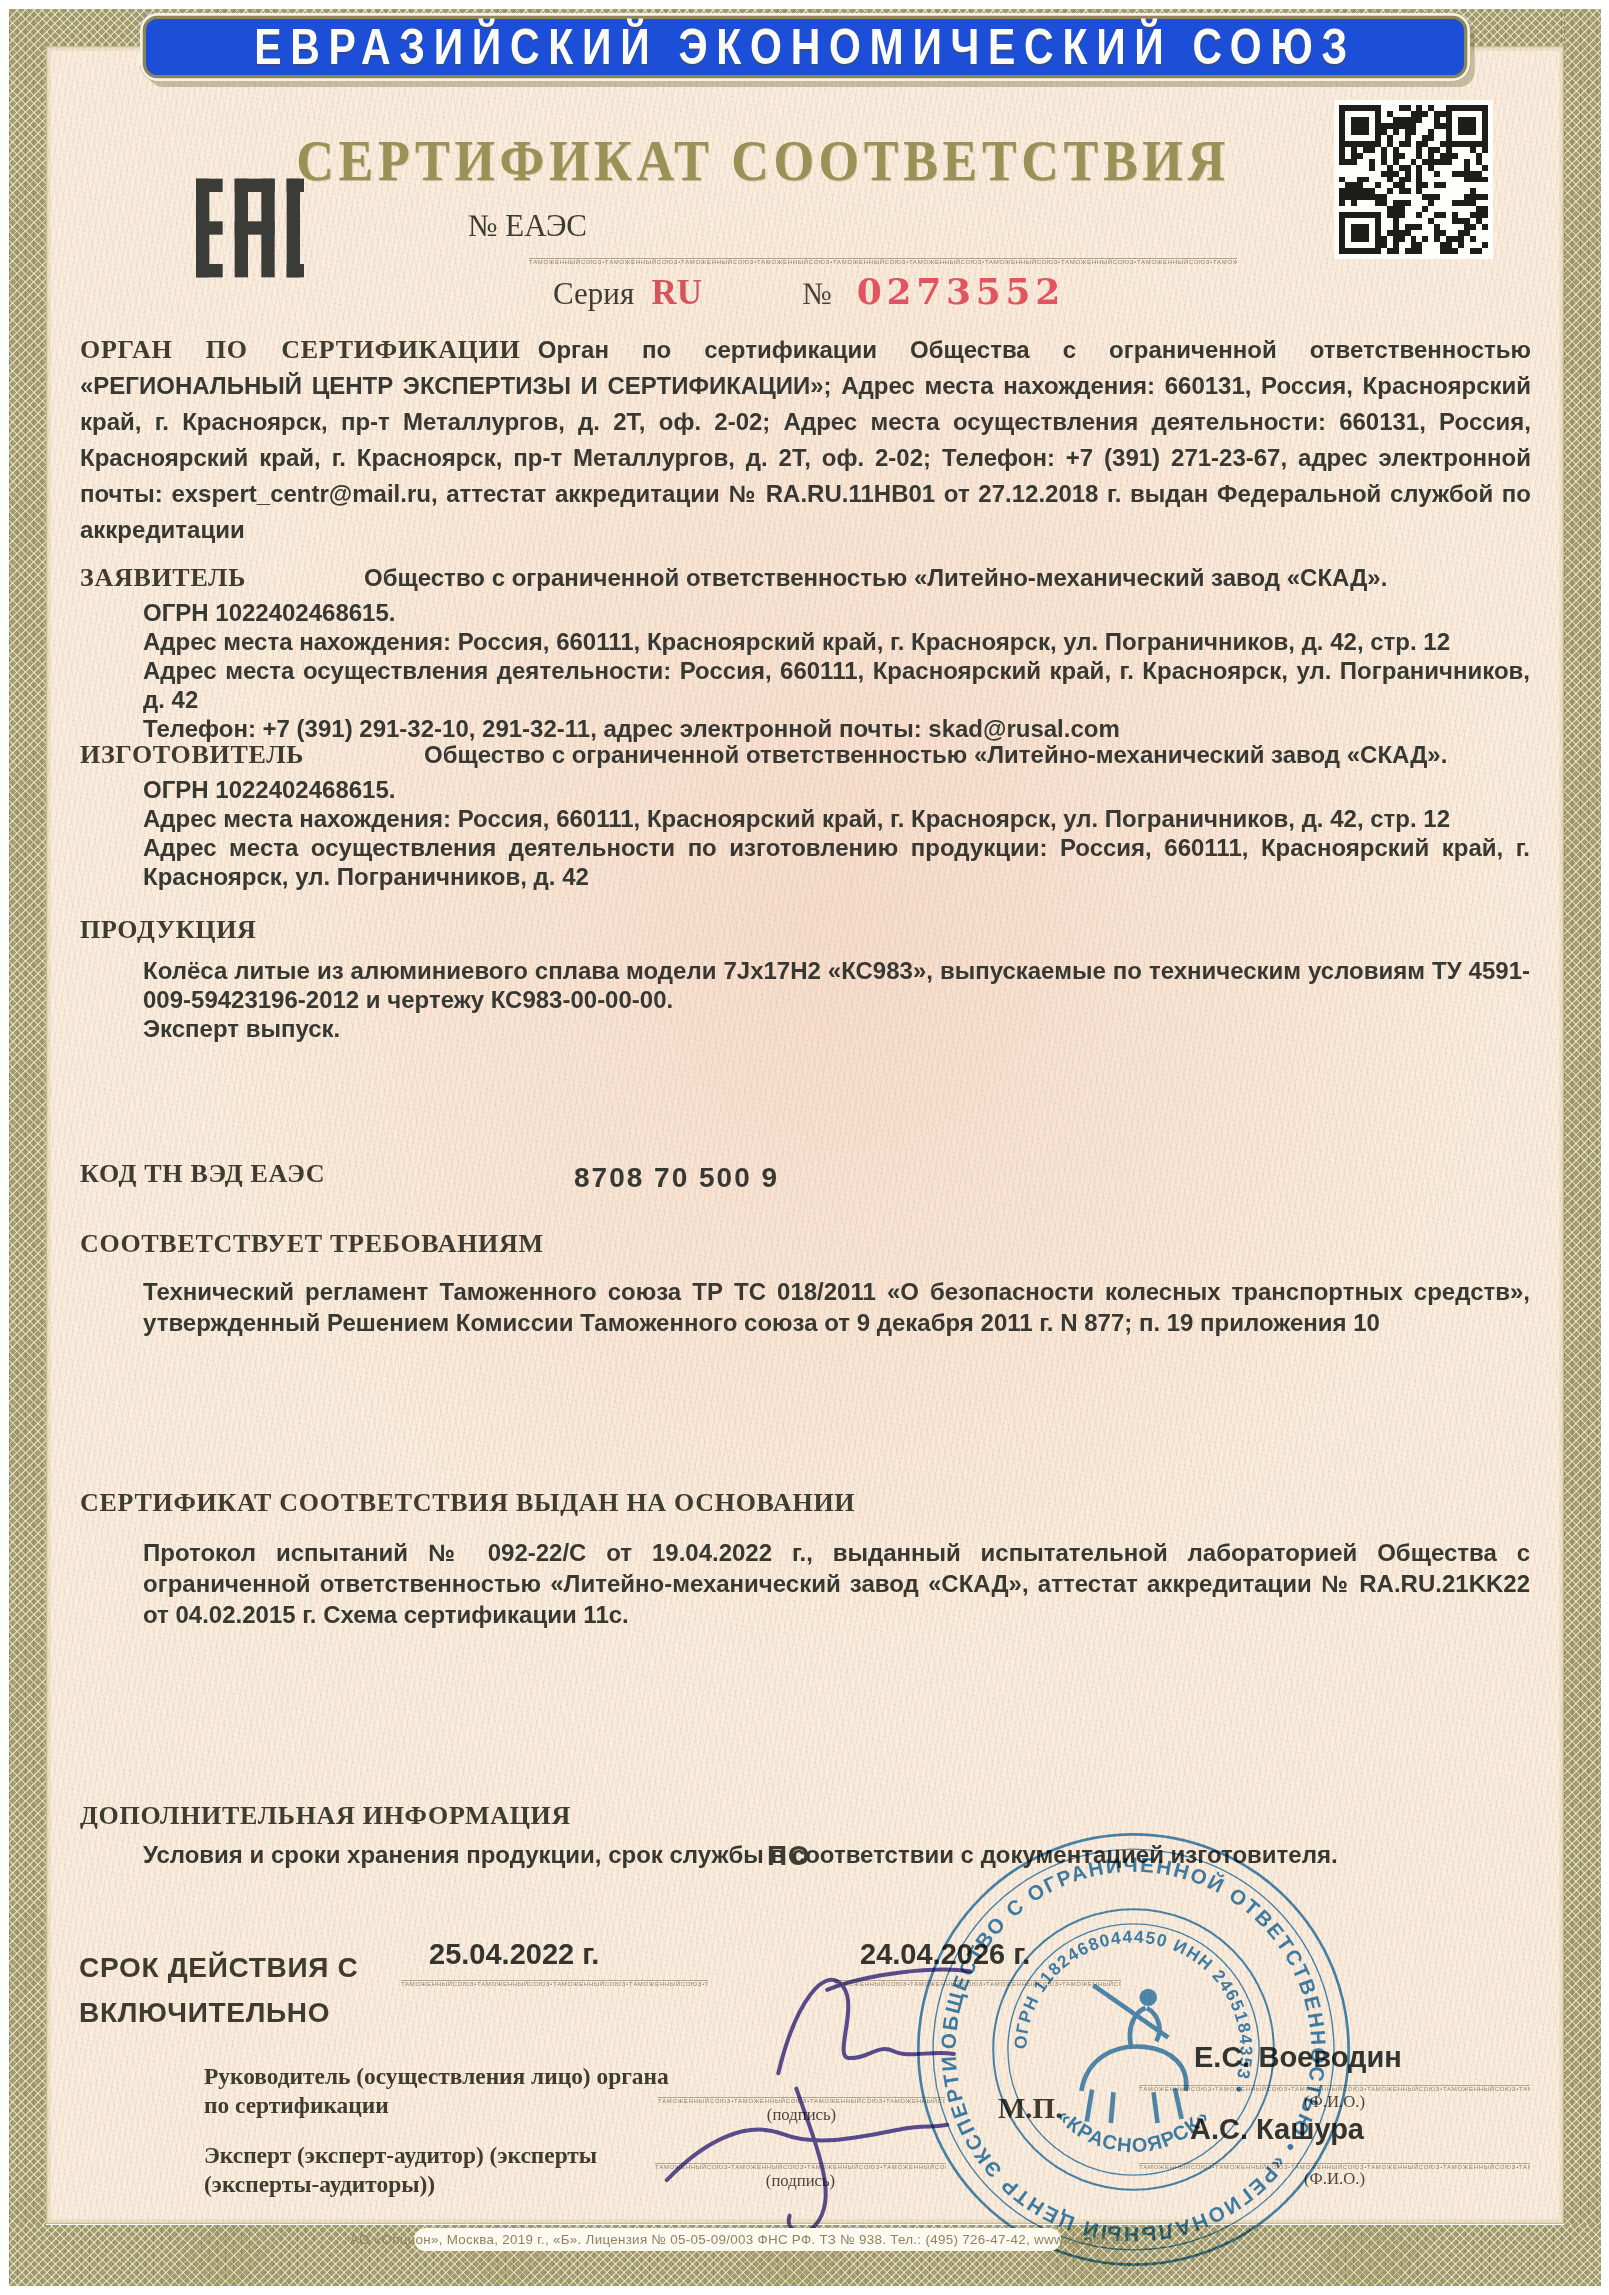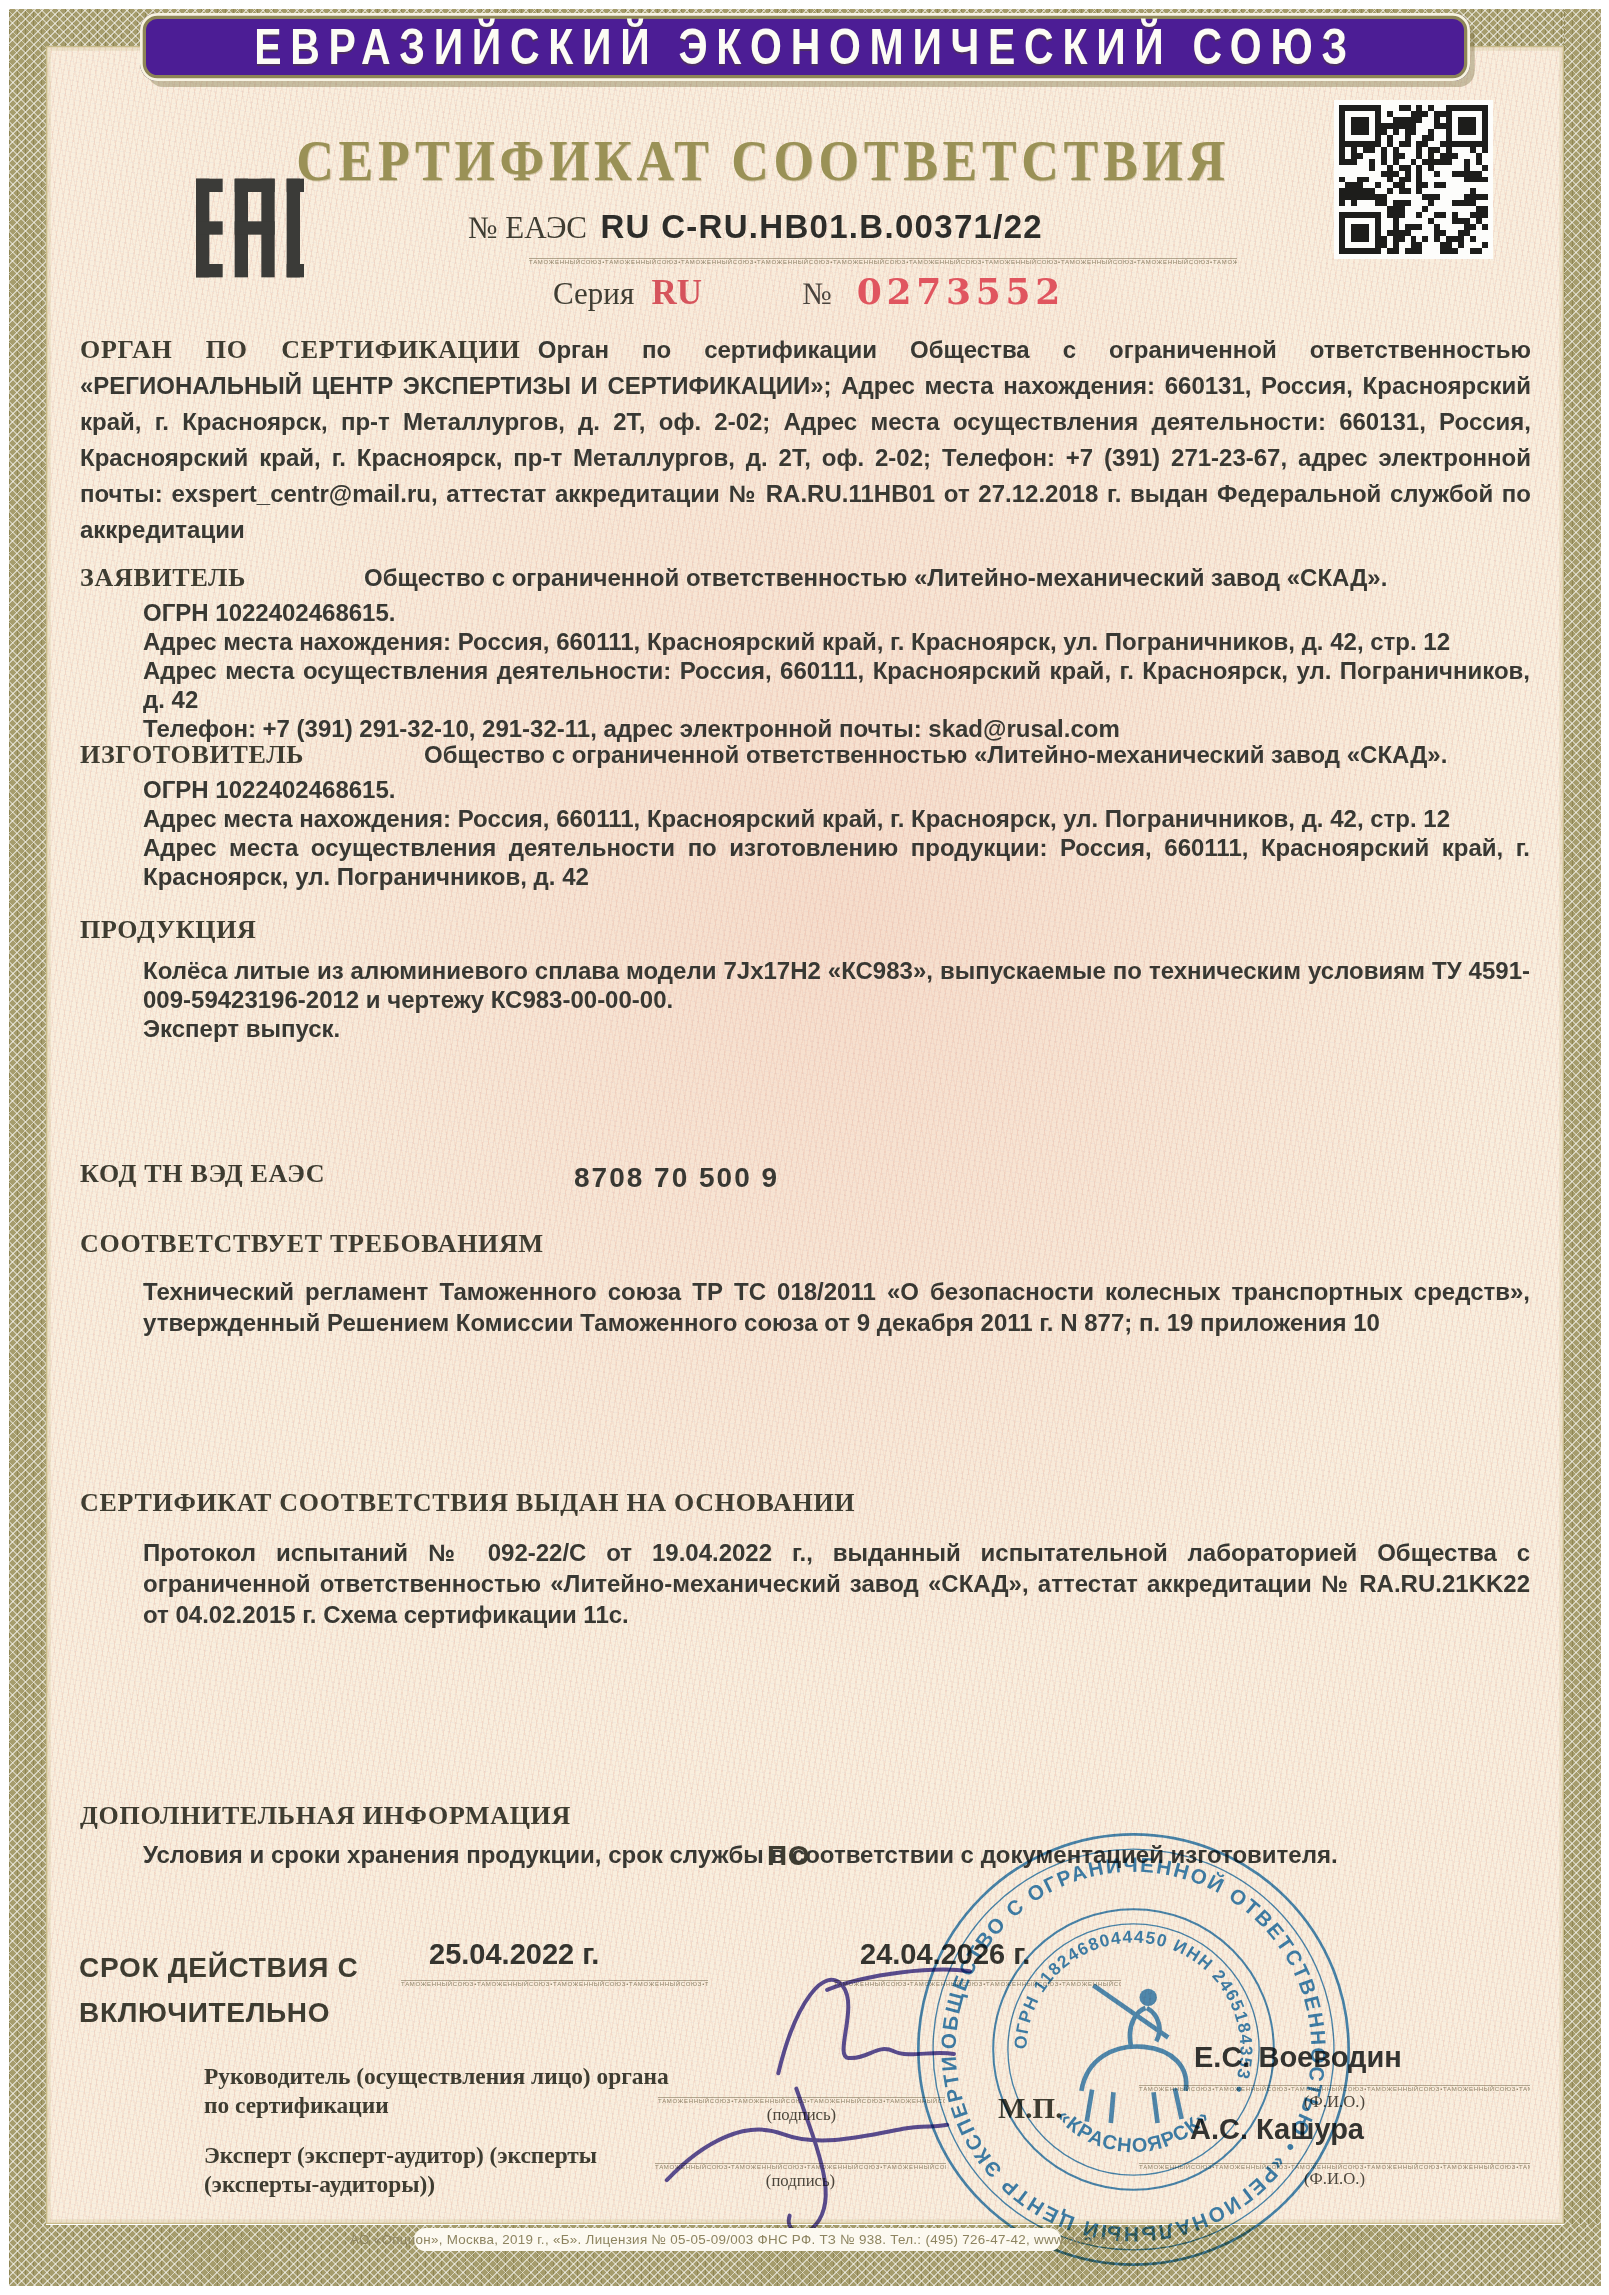--- a/index.html
+++ b/index.html
@@ -19,21 +19,21 @@
   .inner{position:absolute;left:46px;top:46px;right:46px;bottom:71px;z-index:1;
     background-color:#f9eedd;
     background-image:
       radial-gradient(ellipse 62% 48% at 53% 40%, rgba(233,158,138,.22), rgba(233,158,138,0) 72%),
       repeating-linear-gradient(100deg, rgba(204,108,92,.10) 0 1.3px, rgba(204,108,92,0) 1.3px 5.3px),
       repeating-linear-gradient(80deg, rgba(204,108,92,.07) 0 1.3px, rgba(204,108,92,0) 1.3px 6.7px),
       repeating-linear-gradient(10deg, rgba(138,148,198,.06) 0 0.7px, rgba(138,148,198,0) 0.7px 4.7px);
     box-shadow: inset 0 0 0 1.3px #c9bb8a, inset 0 0 0 4.7px rgba(201,187,138,.25);}
   
   .banner{position:absolute;left:140px;top:13.4px;width:1330px;height:68px;z-index:3;
-    background:#4c1d95;border-radius:17.4px;display:flex;align-items:center;justify-content:center;
+    background:#1d4ed8;border-radius:17.4px;display:flex;align-items:center;justify-content:center;
     box-shadow: inset 0 0 0 2.7px #f7f3e2, inset 0 0 0 6px #8d8557, 6px 7.3px 0 -1.3px rgba(124,116,70,.4);}
   .banner span{display:block;transform:scaleY(1.22);font-weight:700;font-size:41px;
     letter-spacing:8.7px;color:#fcfcf5;text-shadow:0 2px 0 rgba(78,72,38,.45);white-space:nowrap;}
   
   .eac{position:absolute;left:192px;top:172px;z-index:2;}
   
   .doc-title{position:absolute;left:0;top:131px;width:1526px;text-align:center;z-index:2;}
   .doc-title span{display:inline-block;transform:scaleY(1.1);font-family:"Liberation Serif",serif;
     font-weight:700;font-size:52px;letter-spacing:4.7px;color:#9a9156;white-space:nowrap;
     text-shadow:0.7px 1.3px 0.7px rgba(132,122,66,.4);}
@@ -116,21 +116,20 @@
       </g>
     </svg>
   </div>
 
   <div class="doc-title">
     <span>СЕРТИФИКАТ СООТВЕТСТВИЯ</span>
   </div>
 
   <div class="num-row">
     <span class="num-label">№ ЕАЭС</span>
-    <span class="num-value">RU C-RU.HB01.B.00371/22</span>
   </div>
   <div class="abs microline" style="left:529px;top:258px;width:708px;">ТАМОЖЕННЫЙСОЮЗ•ТАМОЖЕННЫЙСОЮЗ•ТАМОЖЕННЫЙСОЮЗ•ТАМОЖЕННЫЙСОЮЗ•ТАМОЖЕННЫЙСОЮЗ•ТАМОЖЕННЫЙСОЮЗ•ТАМОЖЕННЫЙСОЮЗ•ТАМОЖЕННЫЙСОЮЗ•ТАМОЖЕННЫЙСОЮЗ•ТАМОЖЕННЫЙСОЮЗ•ТАМОЖЕННЫЙСОЮЗ•ТАМОЖЕННЫЙСОЮЗ•ТАМОЖЕННЫЙСОЮЗ•ТАМОЖЕННЫЙСОЮЗ•ТАМОЖЕННЫЙСОЮЗ•ТАМОЖЕННЫЙСОЮЗ•ТАМОЖЕННЫЙСОЮЗ•ТАМОЖЕННЫЙСОЮЗ•ТАМОЖЕННЫЙСОЮЗ•ТАМОЖЕННЫЙСОЮЗ•ТАМОЖЕННЫЙСОЮЗ•ТАМОЖЕННЫЙСОЮЗ•ТАМОЖЕННЫЙСОЮЗ•ТАМОЖЕННЫЙСОЮЗ•ТАМОЖЕННЫЙСОЮЗ•ТАМОЖЕННЫЙСОЮЗ•ТАМОЖЕННЫЙСОЮЗ•ТАМОЖЕННЫЙСОЮЗ•ТАМОЖЕННЫЙСОЮЗ•ТАМОЖЕННЫЙСОЮЗ•ТАМОЖЕННЫЙСОЮЗ•ТАМОЖЕННЫЙСОЮЗ•ТАМОЖЕННЫЙСОЮЗ•ТАМОЖЕННЫЙСОЮЗ•ТАМОЖЕННЫЙСОЮЗ•ТАМОЖЕННЫЙСОЮЗ•ТАМОЖЕННЫЙСОЮЗ•ТАМОЖЕННЫЙСОЮЗ•ТАМОЖЕННЫЙСОЮЗ•ТАМОЖЕННЫЙСОЮЗ•ТАМОЖЕННЫЙСОЮЗ•ТАМОЖЕННЫЙСОЮЗ•ТАМОЖЕННЫЙСОЮЗ•ТАМОЖЕННЫЙСОЮЗ•ТАМОЖЕННЫЙСОЮЗ•ТАМОЖЕННЫЙСОЮЗ•ТАМОЖЕННЫЙСОЮЗ•ТАМОЖЕННЫЙСОЮЗ•ТАМОЖЕННЫЙСОЮЗ•ТАМОЖЕННЫЙСОЮЗ•ТАМОЖЕННЫЙСОЮЗ•ТАМОЖЕННЫЙСОЮЗ•ТАМОЖЕННЫЙСОЮЗ•ТАМОЖЕННЫЙСОЮЗ•ТАМОЖЕННЫЙСОЮЗ•ТАМОЖЕННЫЙСОЮЗ•ТАМОЖЕННЫЙСОЮЗ•ТАМОЖЕННЫЙСОЮЗ•ТАМОЖЕННЫЙСОЮЗ•ТАМОЖЕННЫЙСОЮЗ•</div>
 
   <div class="series-row">
     <span class="series-label">Серия</span>
     <span class="series-value">RU</span>
     <span class="no-sign">№</span>
     <span class="serial">0273552</span>
   </div>
 

